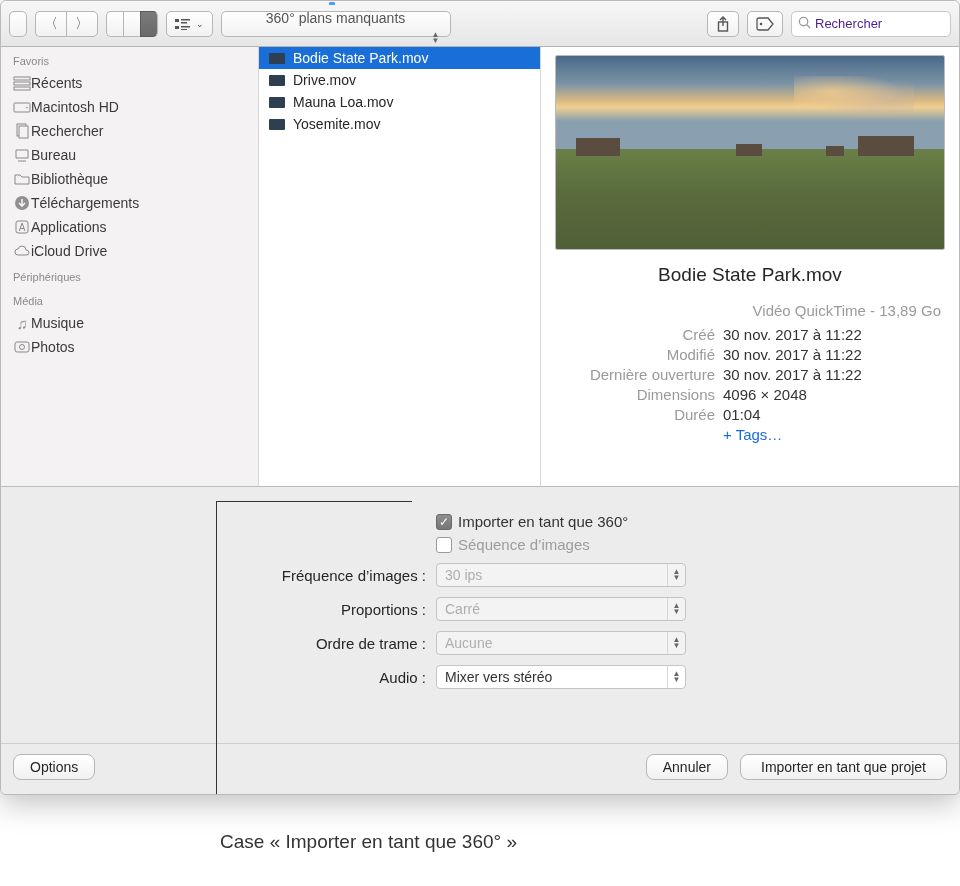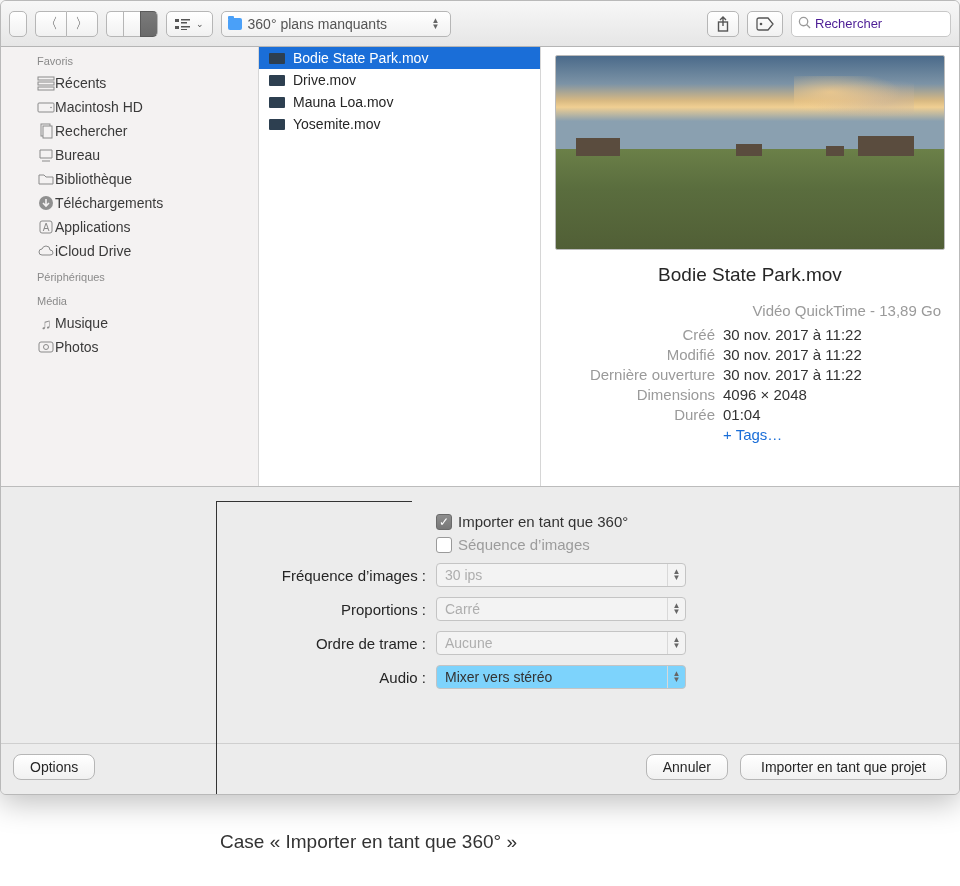--- a/index.html
+++ b/index.html
@@ -6,29 +6,29 @@
   body { font-family: -apple-system, "Helvetica Neue", Arial, sans-serif; font-size: 13px; color: #262626; background:#fff; width:960px; }
   .window { width:960px; border:1px solid #b9b9b9; border-radius:6px; box-shadow:0 8px 30px rgba(0,0,0,0.25); background:#ececec; overflow:hidden; }
   
   .toolbar { height:46px; background:linear-gradient(#f7f7f7,#e6e6e6); border-bottom:1px solid #b5b5b5; display:flex; align-items:center; padding:0 8px; gap:8px; }
   .tbtn { height:26px; background:linear-gradient(#ffffff,#f1f1f1); border:1px solid #b6b6b6; border-radius:5px; display:flex; align-items:center; justify-content:center; color:#555; padding:0 8px; font-size:14px; }
   .seg { display:flex; }
   .seg .tbtn { border-radius:0; border-right:none; }
   .seg .tbtn:first-child { border-radius:5px 0 0 5px; }
   .seg .tbtn:last-child { border-radius:0 5px 5px 0; border-right:1px solid #b6b6b6; }
   .seg .sel { background:linear-gradient(#7a7a7a,#6a6a6a); color:#fff; border-color:#5a5a5a; }
-  .pathbtn { display:flex; align-items:center; gap:6px; min-width:230px; padding:0 6px; }
+  .pathbtn { display:flex; align-items:center; gap:6px; min-width:230px; padding:0 6px;flex-direction:column; }
   .pathbtn .fld { width:14px; height:12px; background:#4aa0f8; border-radius:2px; position:relative; }
   .pathbtn .fld:before { content:""; position:absolute; top:-2px; left:0; width:6px; height:3px; background:#4aa0f8; border-radius:1px 1px 0 0; }
   .updown { width:12px; display:flex; flex-direction:column; font-size:8px; line-height:6px; margin-left:auto; color:#666;}
   .spacer { flex:1; }
   .search { width:160px; height:26px; border:1px solid #c8c8c8; border-radius:5px; background:#fff; display:flex; align-items:center; padding:0 6px; color:#4c1d95; gap:4px;}
   
   .main { display:flex; height:440px; background:#fff; border-bottom:1px solid #bcbcbc; }
-  .sidebar { width:258px; background:#f4f2f2; border-right:1px solid #d6d6d6; overflow:hidden auto;padding-left:24px; }
+  .sidebar { width:258px; background:#f4f2f2; border-right:1px solid #d6d6d6; overflow:hidden auto; }
   .sidebar::-webkit-scrollbar { width:14px; }
   .sidebar::-webkit-scrollbar-thumb { background:#c3c3c3; border-radius:7px; border:3px solid #f4f2f2; }
   .sbhdr { font-size:11px; color:#8a8a8a; padding:8px 12px 4px; }
   .sbi { display:flex; align-items:center; padding:4px 12px; font-size:14px; color:#3a3a3a; }
   .sbi .ic { width:18px; height:16px; display:flex; align-items:center; justify-content:center; color:#8a8a8a; font-size:15px;}
   .list { width:282px; border-right:1px solid #d6d6d6; }
   .li { display:flex; align-items:center; gap:8px; height:22px; padding:0 10px; font-size:14px; }
   .li.sel { background:#1a6ed8; color:#fff; }
   .thumb { width:16px; height:11px; background:#2d3f50; border-radius:1px; }
   .preview { flex:1; display:flex; flex-direction:column; align-items:center; padding:8px 14px 10px; }
@@ -50,21 +50,21 @@
   .tags { color:#1a6ed8; }
   
   .panel { background:#ececec; padding:26px 30px 44px; position:relative; }
   .formrow { display:flex; align-items:center; margin-bottom:10px; }
   .formrow.tight { margin-bottom:6px; }
   .flabel { flex:0 0 405px; text-align:right; padding-right:10px; font-size:15px; }
   .cbx { width:16px; height:16px; border:1px solid #9a9a9a; border-radius:3px; margin-right:6px; display:flex; align-items:center; justify-content:center; background:#fff; font-size:12px; }
   .cbx.chk { background:linear-gradient(#8e8e8e,#777); border-color:#6a6a6a; color:#fff; }
   .cbl { font-size:15px; color:#333; }
   .cbl.dis { color:#9c9c9c; }
-  .sel-f { width:250px; height:24px; border:1px solid #c4c4c4; border-radius:4px; background:#7dd3fc; display:flex; align-items:center; padding:0 8px; position:relative; color:#333; font-size:14px;}
+  .sel-f { width:250px; height:24px; border:1px solid #c4c4c4; border-radius:4px; background:#ffffff; display:flex; align-items:center; padding:0 8px; position:relative; color:#333; font-size:14px;}
   .sel-f .sar { position:absolute; right:0; top:0; bottom:0; width:18px; border-left:1px solid #d8d8d8; display:flex; flex-direction:column; align-items:center; justify-content:center; font-size:8px; line-height:6px; color:#666;}
   .sel-f.dis { color:#aeaeae; background:#f3f3f3; }
   
   .bbar { background:#ececec; border-top:1px solid #cfcfcf; padding:10px 12px 14px; display:flex; align-items:center; gap:12px; }
   .btn { height:26px; padding:0 16px; background:linear-gradient(#ffffff,#f1f1f1); border:1px solid #b6b6b6; border-radius:8px; font-size:14px; display:flex; align-items:center;}
   .btn.wide { padding:4px 20px; }
   
   .caption { margin:36px 0 0 220px; font-size:19px; color:#333; }
   .leader { position:absolute; border-left:1px solid #333; }
   .ic svg { width:18px; height:16px; }

